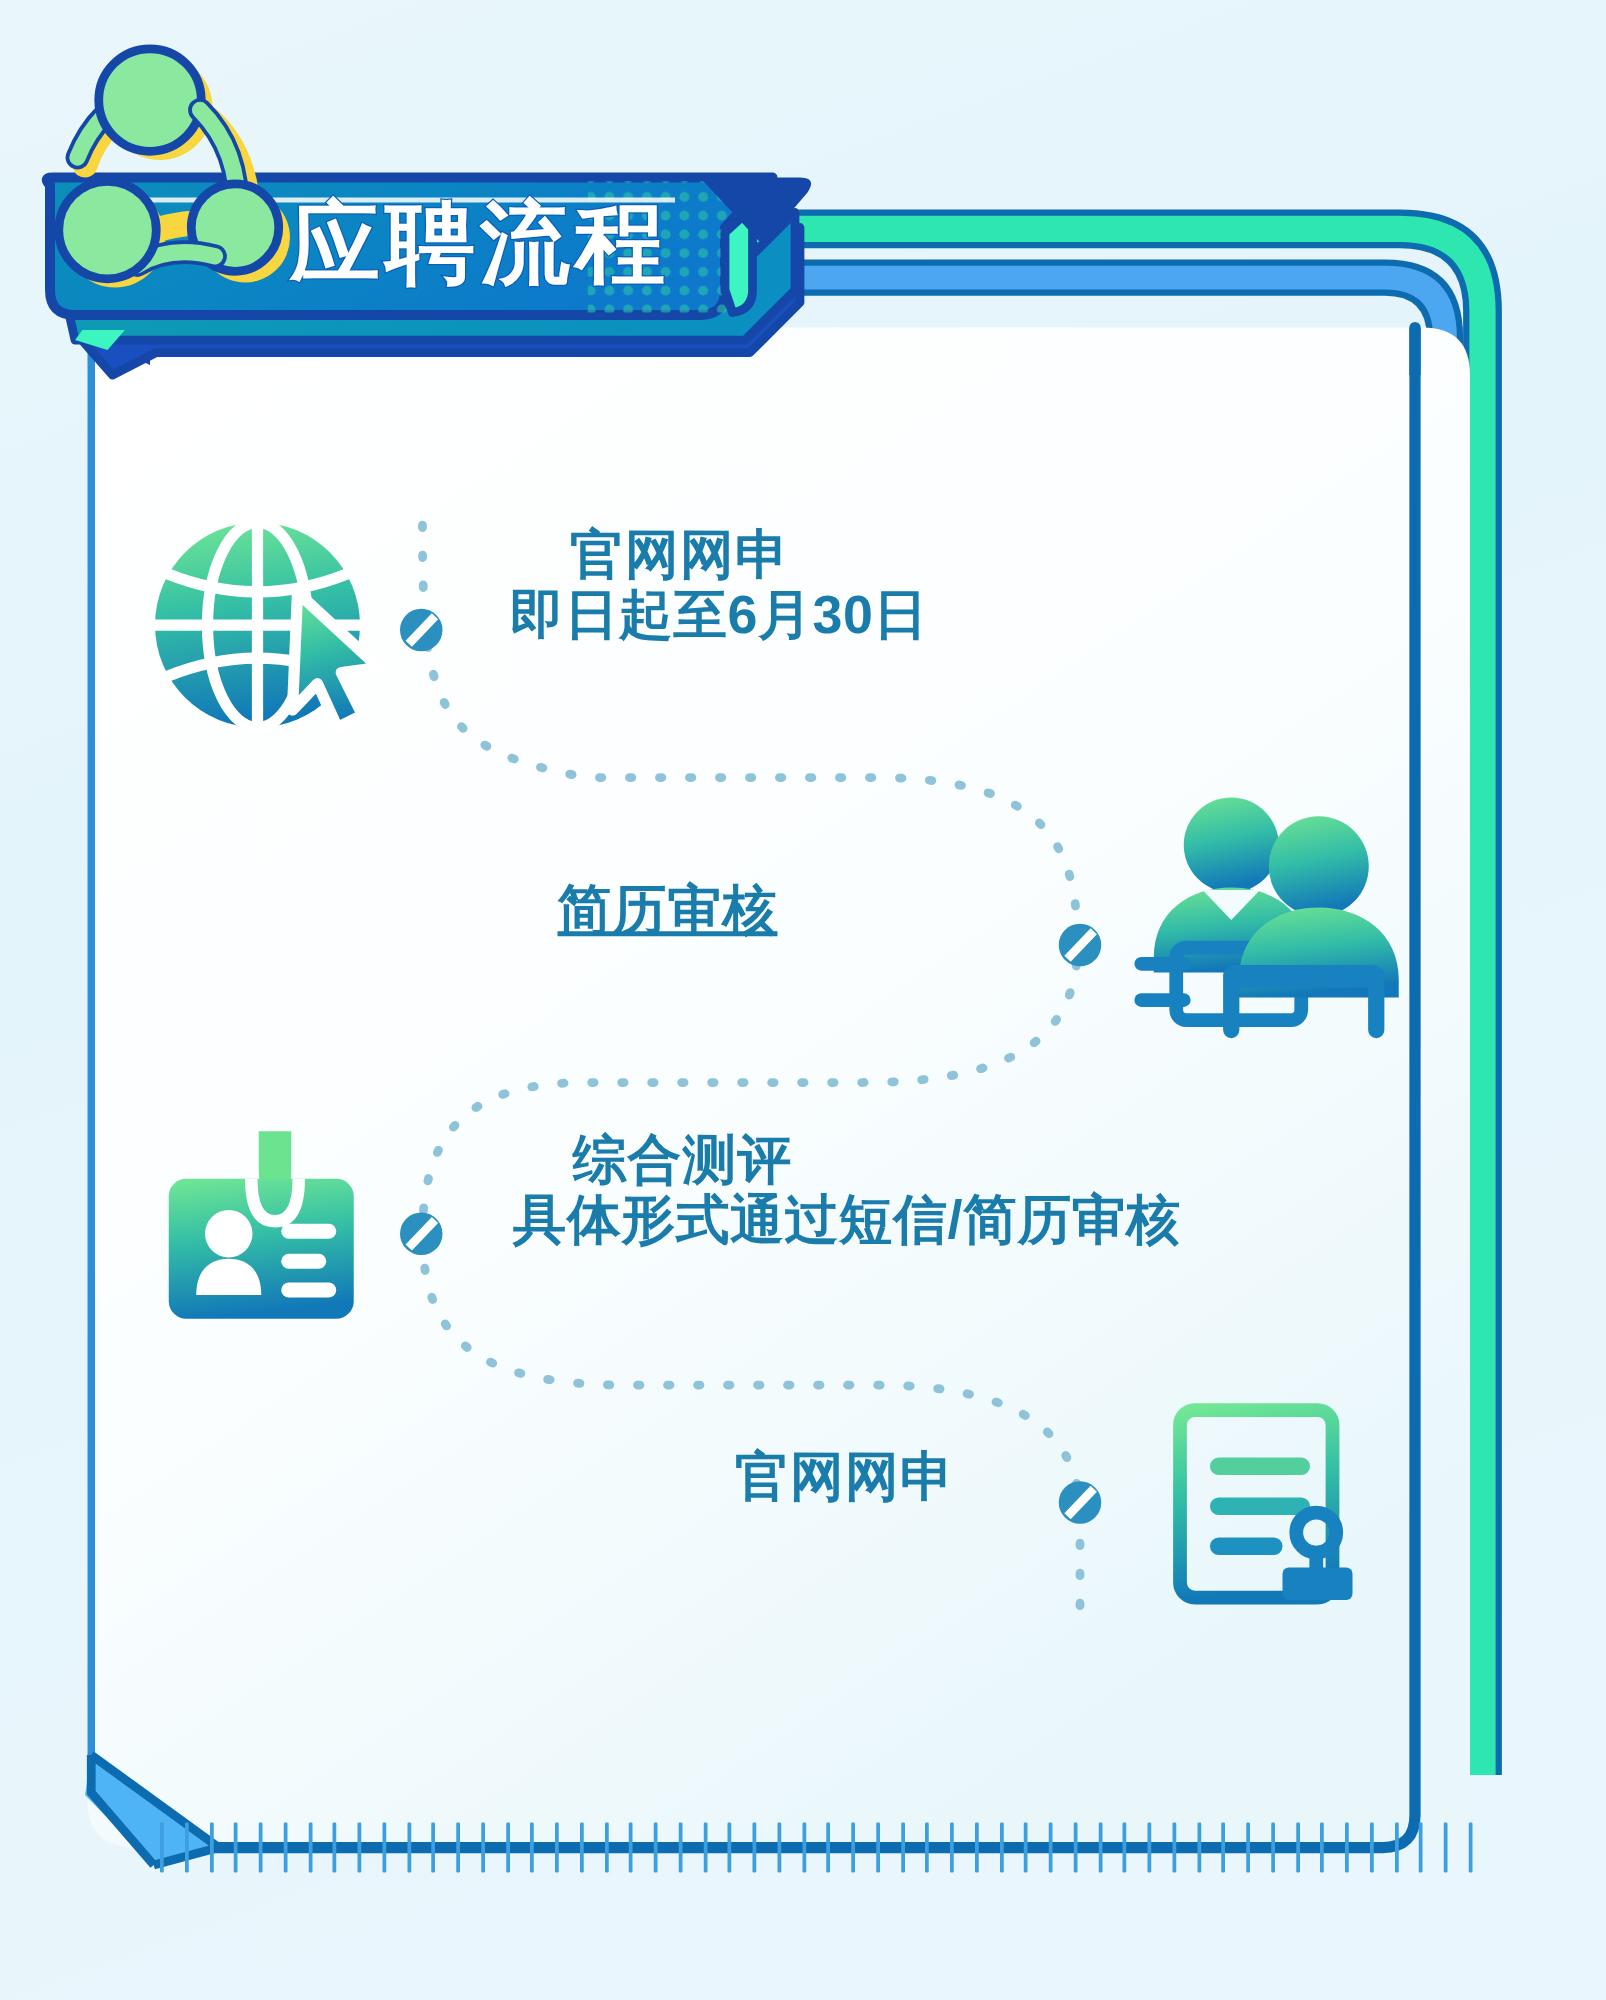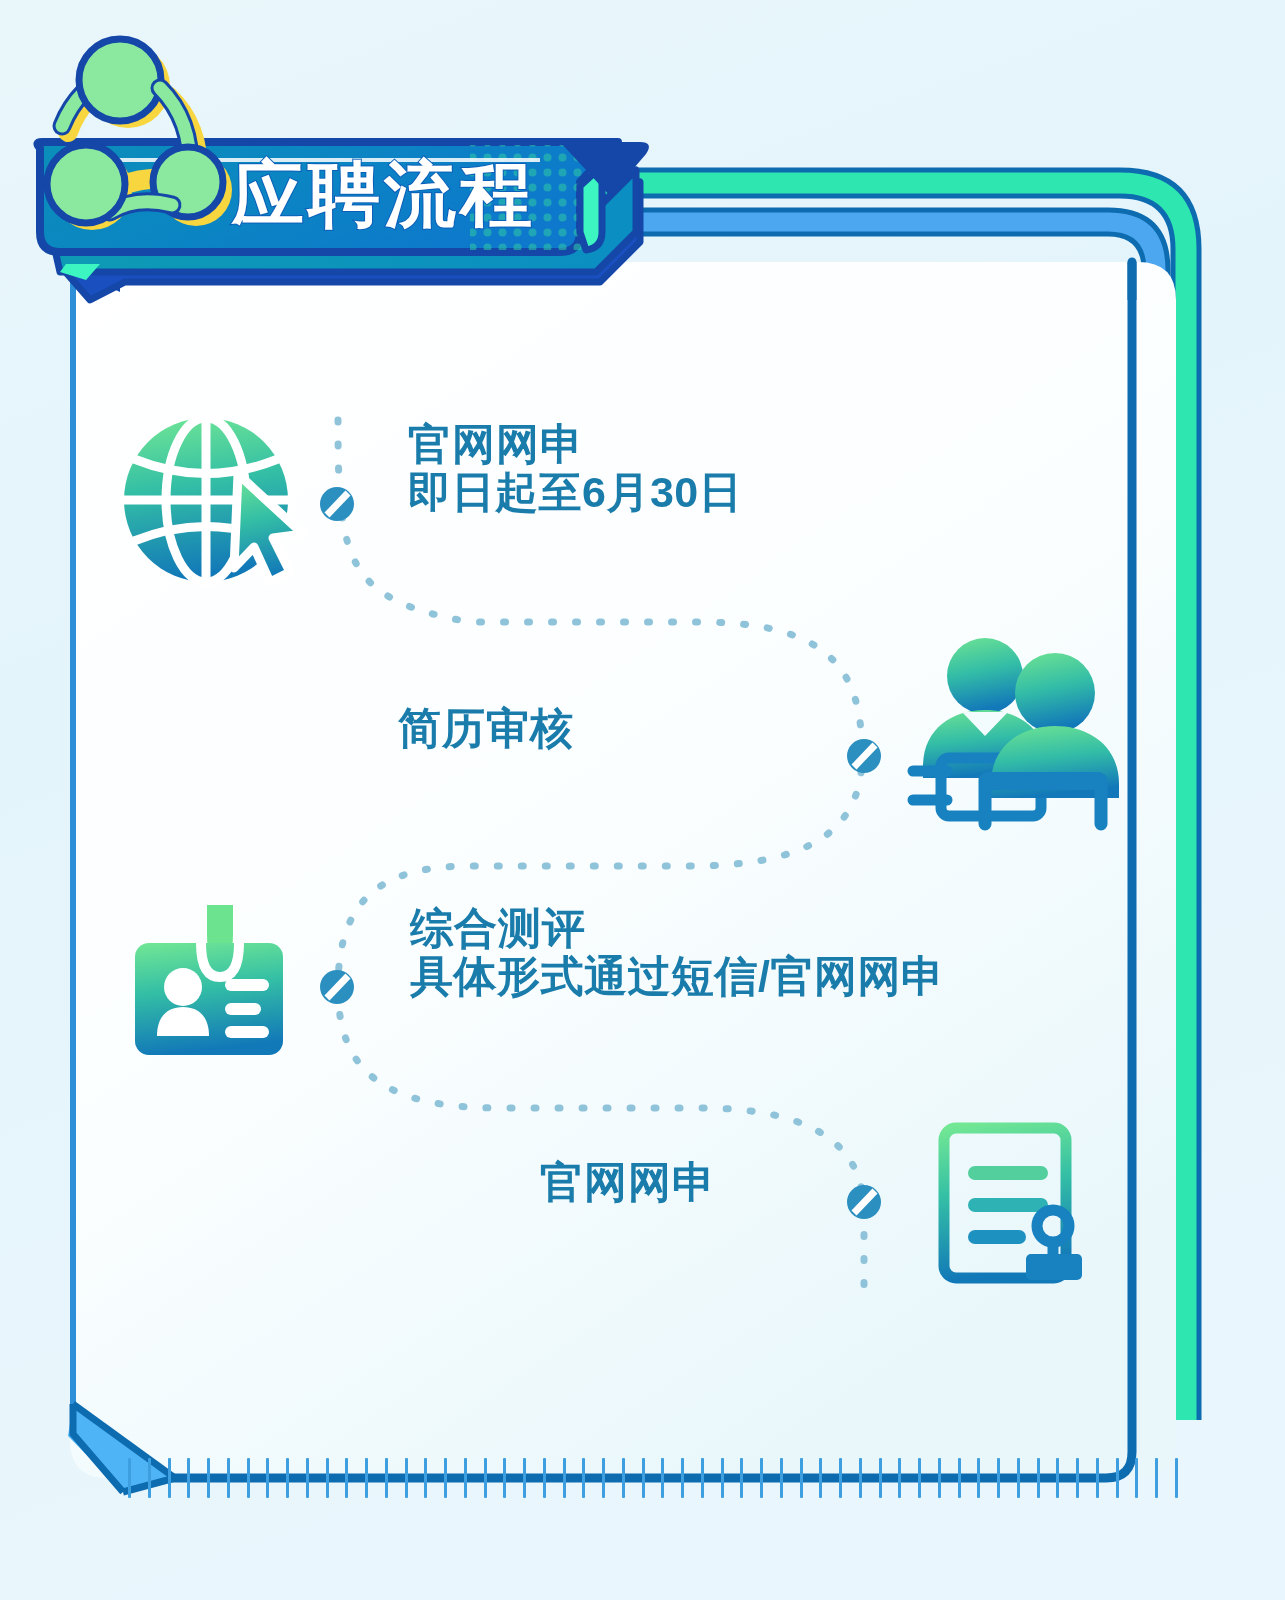--- a/index.html
+++ b/index.html
@@ -7,27 +7,27 @@
     width:1285px;height:1600px;overflow:hidden;
     font-family:"Liberation Sans","DejaVu Sans",sans-serif;
     background:linear-gradient(160deg,#e9f7fb 0%,#e4f4fb 35%,#e8f6fc 70%,#eaf6fd 100%);
     position:relative;
   }
   .stage{position:absolute;inset:0;}
   svg.layer{position:absolute;left:0;top:0;width:1285px;height:1600px;overflow:visible;}
 
   
   .step-text{position:absolute;color:#1a7cab;line-height:1.12;white-space:nowrap;}
-  .step-text .l1{font-size:43px;font-weight:bold;letter-spacing:1px;}
+  .step-text .l1{font-size:43px;font-weight:bold;letter-spacing:1px;margin-left:48px;}
   .step-text .l2{font-size:43px;font-weight:bold;letter-spacing:0.5px;text-align:center;}
   .ta-left{text-align:left;}
   .ta-right{text-align:right;}
 
   #step1-text{left:408px;top:420px;}
-  #step2-text{left:398px;top:704px;}
+  #step2-text{left:398px;top:704px;text-decoration:underline;}
   #step3-text{left:410px;top:904px;}
   #step4-text{left:540px;top:1158px;}
 
   .ruler-wrap{position:absolute;left:128px;top:1458px;width:1050px;height:46px;
     display:flex;justify-content:space-between;align-items:flex-start;}
   .tick{width:3px;height:40px;background:#3d9fe0;border-radius:1px;}
 </style>
 </head>
 <body>
 
@@ -284,20 +284,20 @@
     <div class="l1">官网网申</div>
     <div class="l2">即日起至6月30日</div>
   </div>
 
   <div class="step-text ta-right" id="step2-text">
     <div class="l1">简历审核</div>
   </div>
 
   <div class="step-text ta-left" id="step3-text">
     <div class="l1">综合测评</div>
-    <div class="l2">具体形式通过短信/官网网申</div>
+    <div class="l2">具体形式通过短信/简历审核</div>
   </div>
 
   <div class="step-text ta-right" id="step4-text">
     <div class="l1">官网网申</div>
   </div>
 
 </div>
 
 </body></html>

